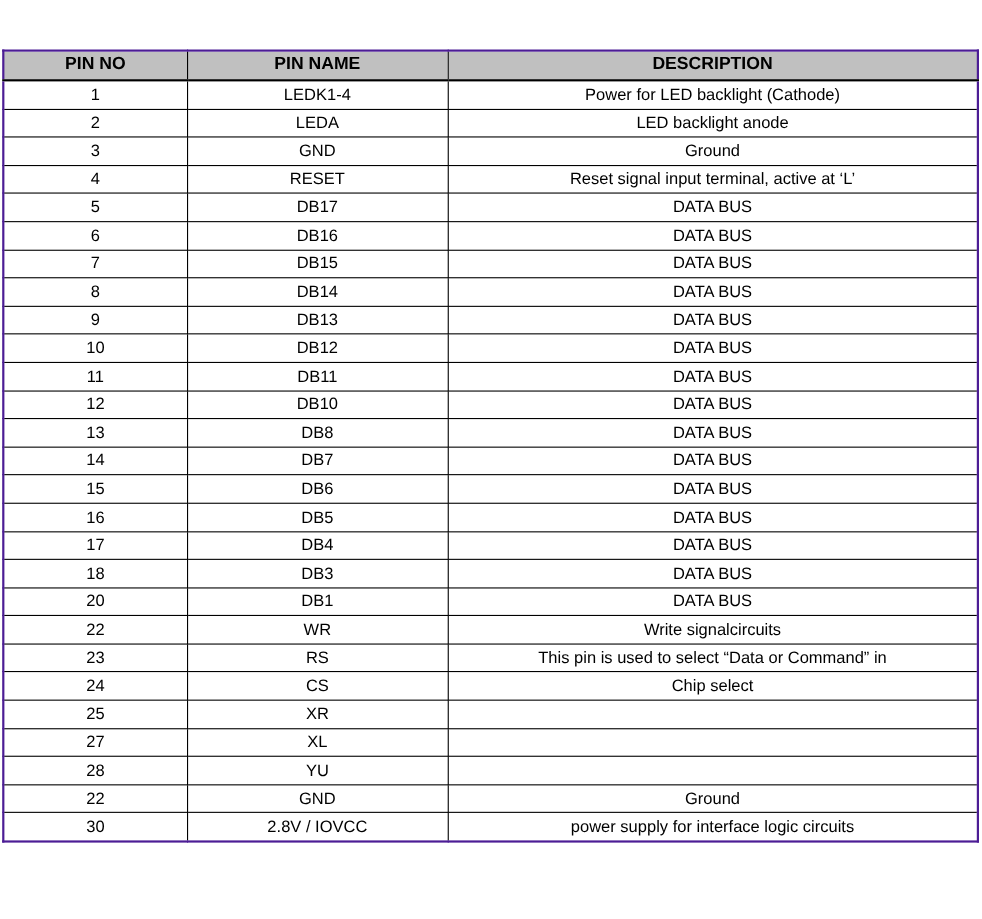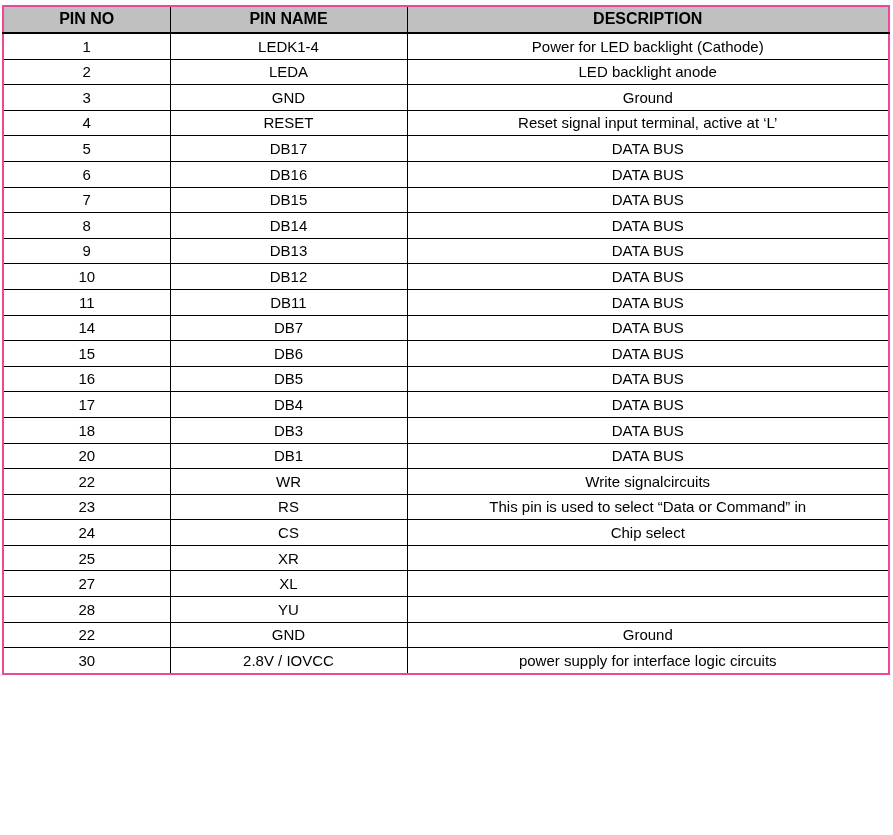--- a/index.html
+++ b/index.html
@@ -12,21 +12,22 @@
     width: 893px;
     height: 835px;
     background: #ffffff;
     box-sizing: border-box;
     padding: 5px 3px 3px 2px;
   }
   table.pin-table {
     border-collapse: collapse;
     width: 886px;
     table-layout: fixed;
-    border: 2px solid #ec4899;
+    border: 2px solid #4c1d95;
+    margin-top: 40px;
   }
   table.pin-table th,
   table.pin-table td {
     border: 1px solid #000000;
     text-align: center;
     vertical-align: middle;
     font-size: 15px;
     color: #000000;
     padding: 0 2px;
     height: 24.6px;
@@ -112,20 +113,30 @@
           <td>10</td>
           <td>DB12</td>
           <td>DATA BUS</td>
         </tr>
         <tr>
           <td>11</td>
           <td>DB11</td>
           <td>DATA BUS</td>
         </tr>
         <tr>
+          <td>12</td>
+          <td>DB10</td>
+          <td>DATA BUS</td>
+        </tr>
+        <tr>
+          <td>13</td>
+          <td>DB8</td>
+          <td>DATA BUS</td>
+        </tr>
+        <tr>
           <td>14</td>
           <td>DB7</td>
           <td>DATA BUS</td>
         </tr>
         <tr>
           <td>15</td>
           <td>DB6</td>
           <td>DATA BUS</td>
         </tr>
         <tr>

